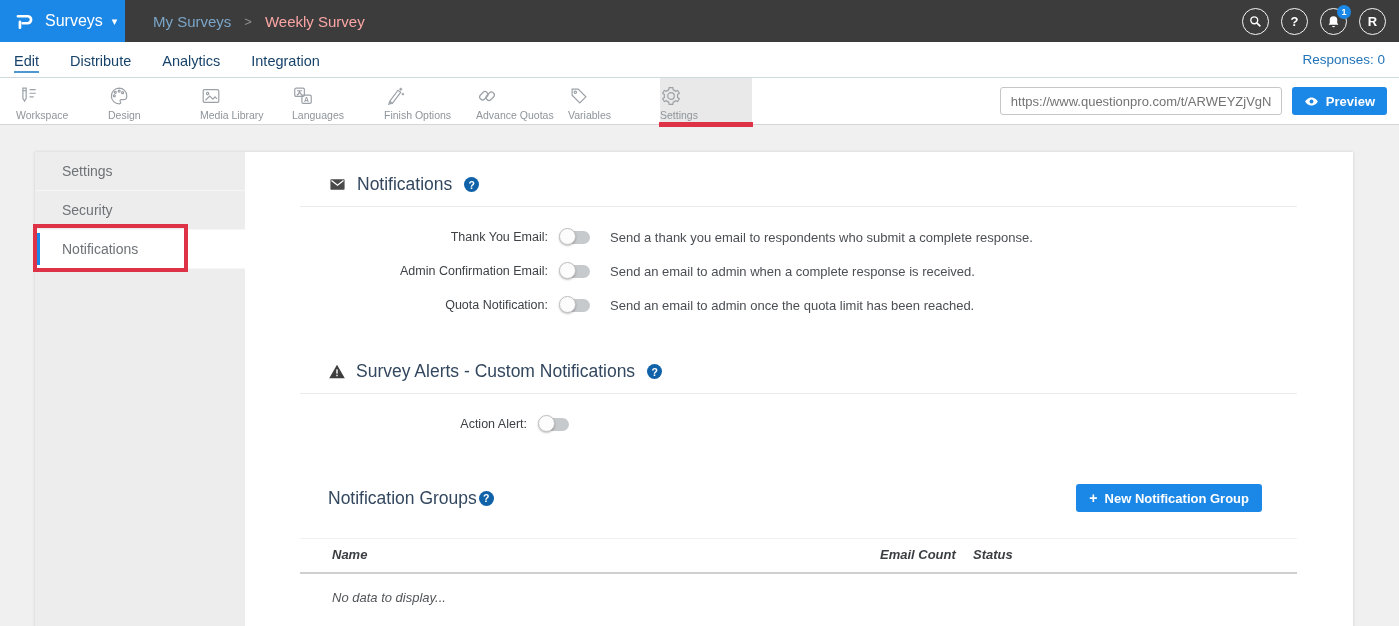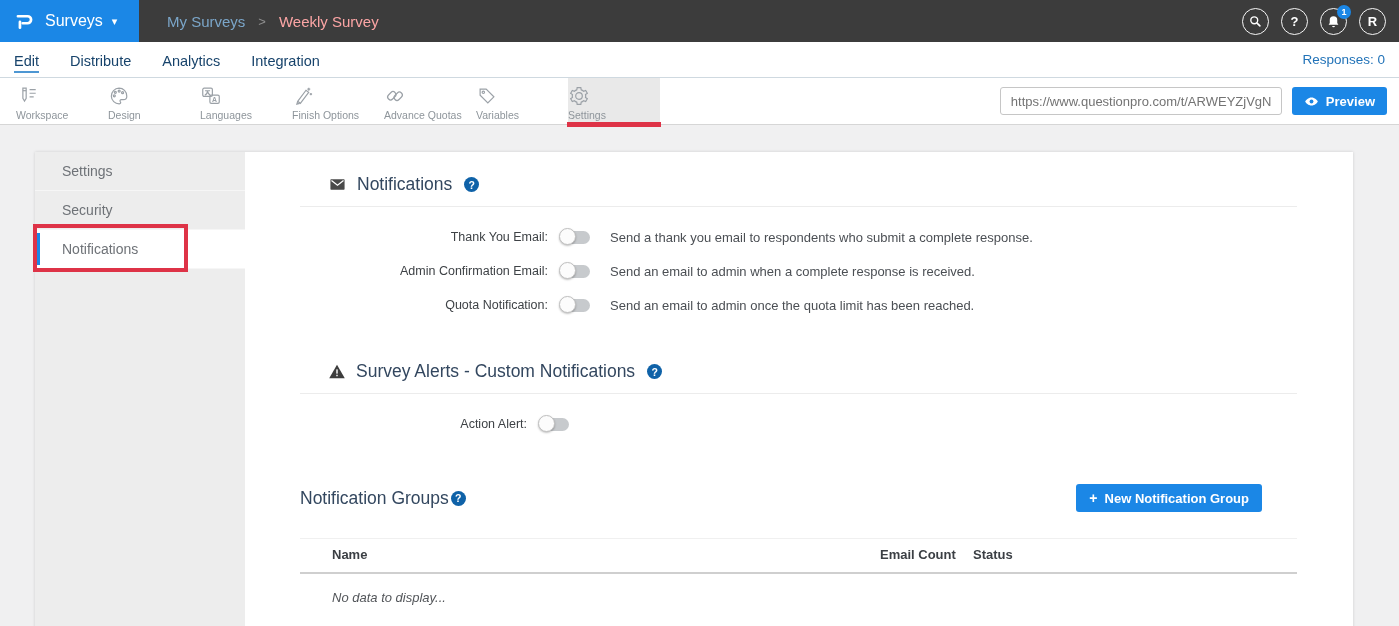--- a/index.html
+++ b/index.html
@@ -2,21 +2,21 @@
 <html><head>
 <meta charset="utf-8">
 <style>
   * { margin:0; padding:0; box-sizing:border-box; }
   html,body { width:1399px; height:626px; }
   body { font-family:"Liberation Sans", sans-serif; background:#f0f0f1; }
   .app { position:relative; width:1399px; height:626px; overflow:hidden; background:#f0f0f1; }
 
   
   .topbar { position:absolute; top:0; left:0; right:0; height:42px; background:#3c3c3c; display:flex; align-items:center; }
-  .logo-block { width:139px; height:42px; background:#1b87e6; display:flex; align-items:center; padding-left:14px; cursor:pointer; }
+  .logo-block { width:125px; height:42px; background:#1b87e6; display:flex; align-items:center; padding-left:14px; cursor:pointer; }
   .logo-block svg { flex:0 0 auto; }
   .logo-block .app-name { color:#fff; font-size:16px; margin-left:10px; }
   .logo-block .caret { color:#fff; font-size:11px; margin-left:9px; }
   .breadcrumb { display:flex; align-items:center; margin-left:28px; font-size:15px; }
   .breadcrumb .parent { color:#7ba6c9; cursor:pointer; }
   .breadcrumb .sep { color:#8f8f8f; margin:0 13px; font-size:13px; }
   .breadcrumb .current { color:#fca5a5; }
   .top-icons { margin-left:auto; display:flex; align-items:center; margin-right:13px; }
   .circle-btn { position:relative; width:27px; height:27px; border:1.6px solid rgba(255,255,255,.95); border-radius:50%; display:flex; align-items:center; justify-content:center; margin-left:12px; color:#fff; font-size:13px; font-weight:bold; cursor:pointer; }
   .badge { position:absolute; top:-4px; right:-5px; min-width:14px; height:14px; border-radius:8px; background:#1b87e6; color:#fff; font-size:9px; font-weight:bold; display:flex; align-items:center; justify-content:center; }
@@ -60,25 +60,25 @@
   .t-row { display:flex; align-items:center; margin-bottom:14px; min-height:20px; }
   .t-lbl { width:248px; text-align:right; font-size:12.5px; font-weight:normal; color:#3e4246; }
   .sec-aa .t-lbl { width:227px; }
   .toggle { position:relative; width:30px; height:13px; background:#c7cacd; border-radius:8px; margin-left:12px; flex:0 0 auto; cursor:pointer; }
   .toggle .knob { position:absolute; left:-1px; top:-2.5px; width:17px; height:17px; background:#fcfcfc; border:1px solid #c0c0c0; border-radius:50%; box-shadow:0 1px 2px rgba(0,0,0,.25); }
   .t-desc { margin-left:20px; font-size:13px; color:#4b4f54; }
 
   .sec-aa { margin-top:46px; }
   .sec-groups { margin-top:50px; }
   .groups-head { display:flex; align-items:center; }
-  .groups-head .sec-title { }
+  .groups-head .sec-title { margin-left:28px; }
   .new-group-btn { margin-left:auto; margin-right:35px; height:28px; padding:0 13px; background:#1b87e6; border:none; border-radius:3px; color:#fff; font-size:13px; font-weight:bold; display:inline-flex; align-items:center; gap:7px; cursor:pointer; font-family:"Liberation Sans", sans-serif; }
   .new-group-btn .plus { font-size:14px; font-weight:bold; }
 
-  .table-head { display:grid; grid-template-columns:548px 93px 1fr; margin-top:26px; padding:8px 0 10px 32px; border-top:1px solid #f0f0f0; border-bottom:2px solid #cfcfcf; }
+  .table-head { display:grid; grid-template-columns:548px 93px 1fr; margin-top:26px; padding:8px 0 10px 32px; border-top:1px solid #f0f0f0; border-bottom:2px solid #cfcfcf;font-style:italic; }
   .th { font-size:13px; font-weight:bold; color:#3b3f44; }
   .empty-row { padding:16px 0 0 32px; font-size:13px; font-style:italic; color:#53565a; }
 </style>
 </head>
 <body>
 
 <div class="app">
 
   <div class="topbar">
     <div class="logo-block">
@@ -140,20 +140,28 @@
       <svg class="tool-icon" viewBox="0 0 24 24" width="22" height="22">
           <path d="M12 3.5a8.5 8.5 0 1 0 .3 17c1.6-.1 1.9-1.5 1.1-2.4-.7-.9-.1-2.1 1.2-2.1h2.3c2.1 0 3.6-1.7 3.6-3.8C20.5 7.1 16.7 3.5 12 3.5z"></path>
           <circle cx="8" cy="8" r="1.1"></circle>
           <circle cx="12.2" cy="6.6" r="1.1"></circle>
           <circle cx="15.9" cy="8.4" r="1.1"></circle>
           <circle cx="6.9" cy="11.8" r="1.1"></circle>
         </svg>
       <span class="tool-label">Design</span>
     </div>
 
+    <div class="tool-btn">
+      <svg class="tool-icon" viewBox="0 0 24 24" width="22" height="22">
+          <rect x="3.5" y="5" width="17" height="14" rx="1.5"></rect>
+          <circle cx="8.3" cy="9.4" r="1.3"></circle>
+          <path d="M6 16.6l4.6-4.6 3.4 3.4 2.4-2.4 2.1 2.1"></path>
+        </svg>
+      <span class="tool-label">Media Library</span>
+    </div>
 
     <div class="tool-btn">
       <svg class="tool-icon" viewBox="0 0 24 24" width="22" height="22">
           <rect x="3" y="3.5" width="10.5" height="9" rx="1.5"></rect>
           <path d="M5.5 6.3h5.5M8.2 6.3c0 2.4-1.1 4-3 4.9M8.2 6.6c.4 2.1 1.5 3.7 3 4.6"></path>
           <rect x="10.8" y="11" width="10.2" height="9" rx="1.5" fill="#fff"></rect>
           <text x="15.9" y="18.2" font-size="7.5" fill="#9ba1a7" stroke="none" text-anchor="middle" font-weight="bold">A</text>
         </svg>
       <span class="tool-label">Languages</span>
     </div>

